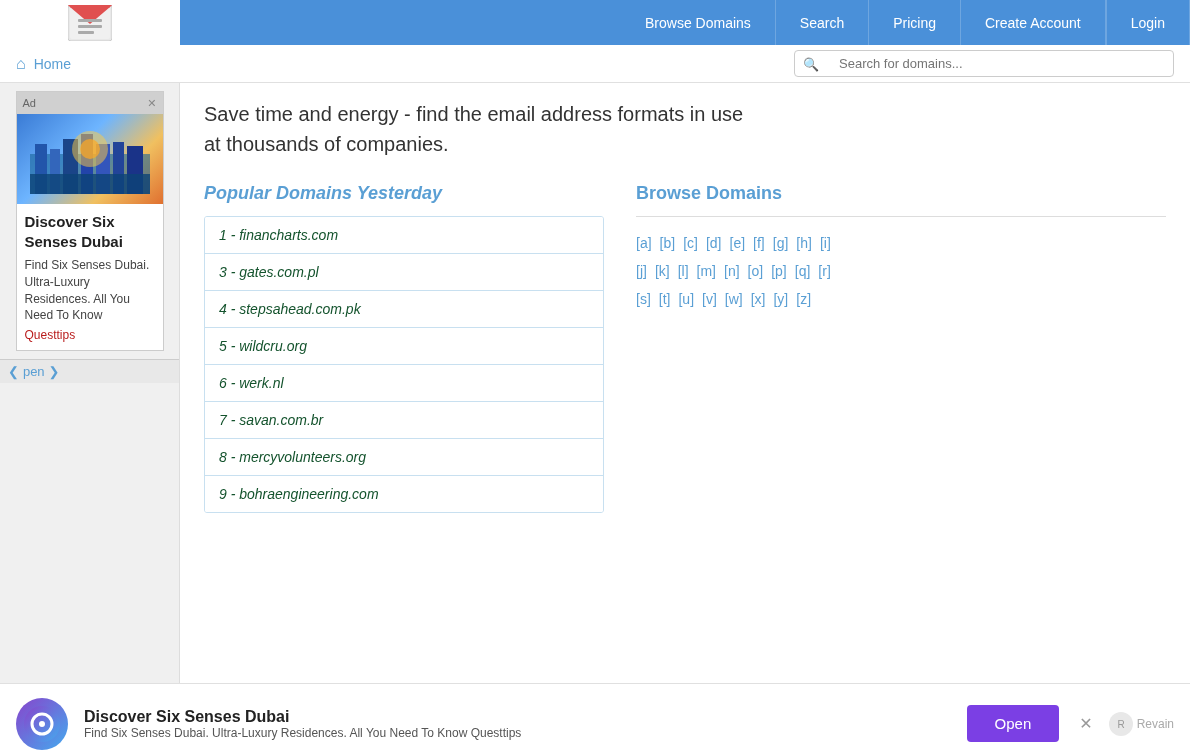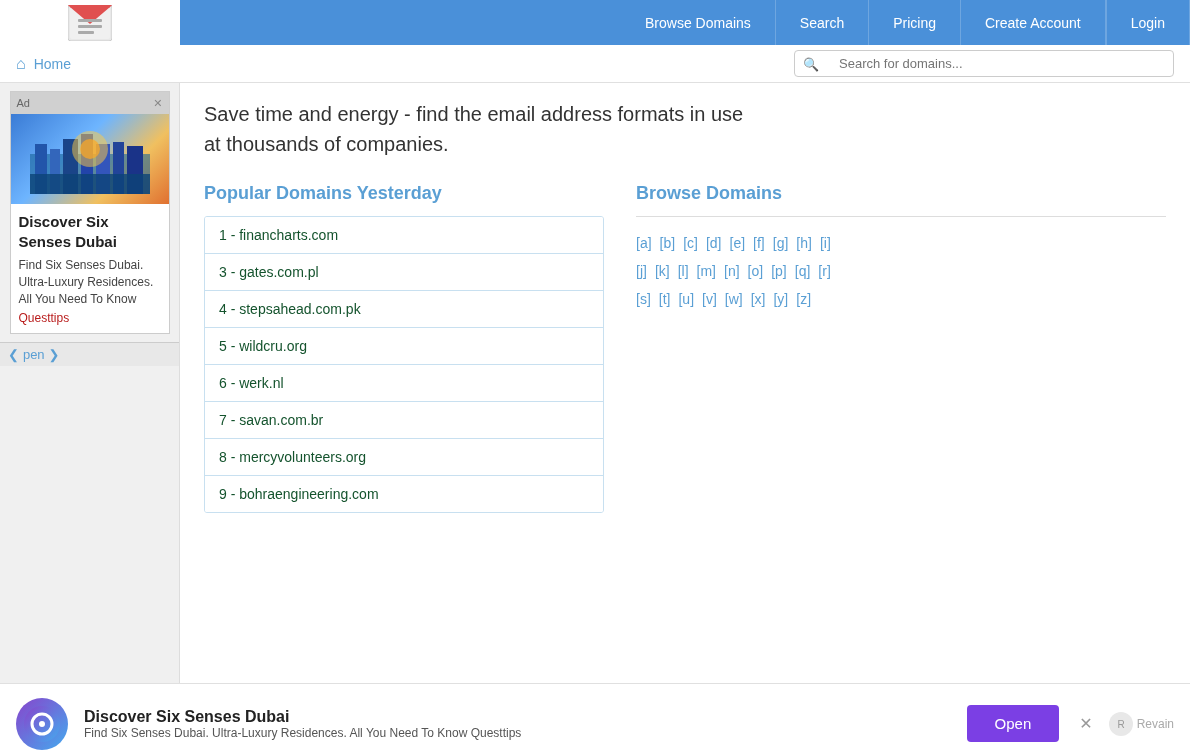--- a/index.html
+++ b/index.html
@@ -79,21 +79,21 @@
     }
     .sidebar {
       width: 180px;
       min-width: 180px;
       background: #f0f0f0;
       border-right: 1px solid #ddd;
       min-height: 600px;
       overflow: hidden;
     }
     .ad-box {
-      width: 160px;
+      width: 148px;
       margin: 8px auto;
       background: #e8e8e8;
       border: 1px solid #ccc;
       overflow: hidden;
       position: relative;
     }
     .ad-box-top {
       height: 22px;
       background: #d0d0d0;
       display: flex;
@@ -157,21 +157,21 @@
       color: #333;
       line-height: 1.5;
       margin-bottom: 24px;
       max-width: 560px;
     }
 
     .two-col {
       display: flex;
       gap: 32px;
     }
-    .col-left { flex: 1; max-width: 400px; }
+    .col-left { flex: 1; max-width: 400px; font-style: italic; }
     .col-right { flex: 1; }
 
     .section-title {
       font-size: 18px;
       color: #5a9fd4;
       margin-bottom: 12px;
     }
 
     
     .domain-list {

